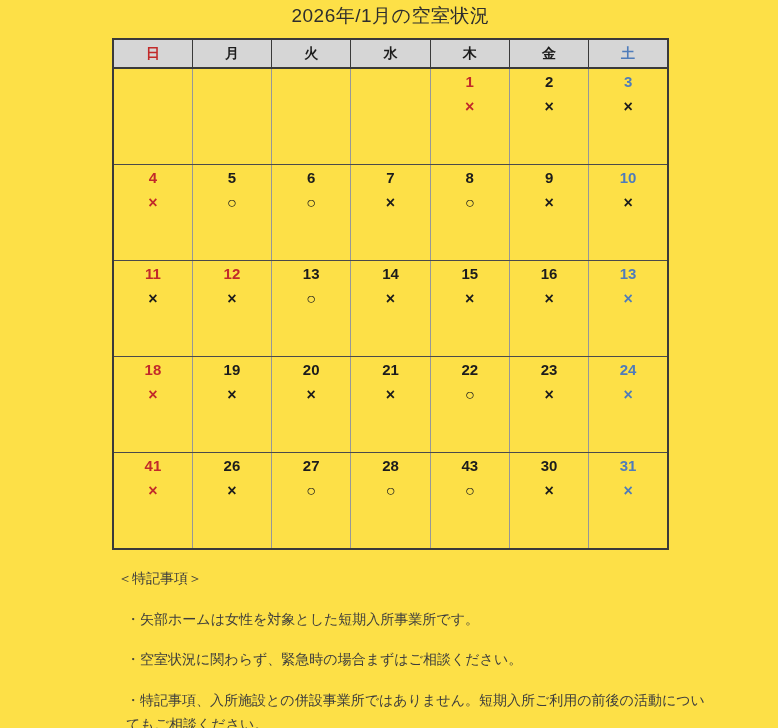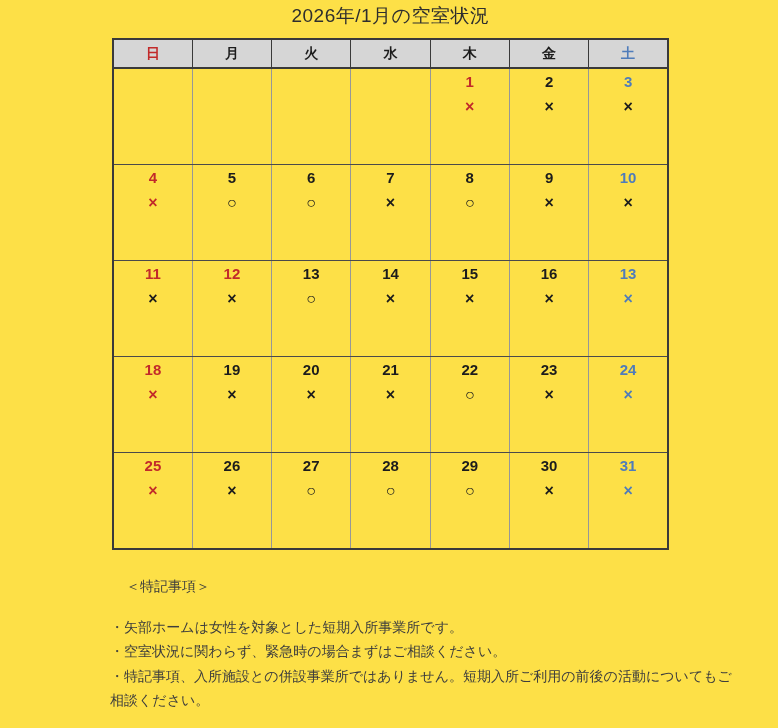--- a/index.html
+++ b/index.html
@@ -69,22 +69,22 @@
   .c-black { color: var(--black); }
   .notes {
     position: absolute;
     left: 110px;
     top: 558px;
     width: 624px;
     font-size: 14px;
     line-height: 24.5px;
     color: #3d3d3d;
   }
-  .notes-heading { margin: 16px; }
-  .note-item { margin: 0; }
+  .notes-heading { margin: 8px; }
+  .note-item { margin: 16px; }
 </style>
 </head>
 <body>
 
 <div class="page" style="--red: #c22a2a; --blue: #4f7cba; --black: #1c1c1c;">
 
   <div class="title">2026年/1月の空室状況</div>
 
   <table class="cal">
     <thead>
@@ -202,37 +202,37 @@
             <span class="day c-black">23</span>
             <span class="mark c-black">×</span>
           </td>
           <td>
             <span class="day c-blue">24</span>
             <span class="mark c-blue">×</span>
           </td>
         </tr>
         <tr>
           <td>
-            <span class="day c-red">25</span>
+            <span class="day c-red">41</span>
             <span class="mark c-red">×</span>
           </td>
           <td>
             <span class="day c-black">26</span>
             <span class="mark c-black">×</span>
           </td>
           <td>
             <span class="day c-black">27</span>
             <span class="mark c-black">○</span>
           </td>
           <td>
             <span class="day c-black">28</span>
             <span class="mark c-black">○</span>
           </td>
           <td>
-            <span class="day c-black">29</span>
+            <span class="day c-black">43</span>
             <span class="mark c-black">○</span>
           </td>
           <td>
             <span class="day c-black">30</span>
             <span class="mark c-black">×</span>
           </td>
           <td>
             <span class="day c-blue">31</span>
             <span class="mark c-blue">×</span>
           </td>

